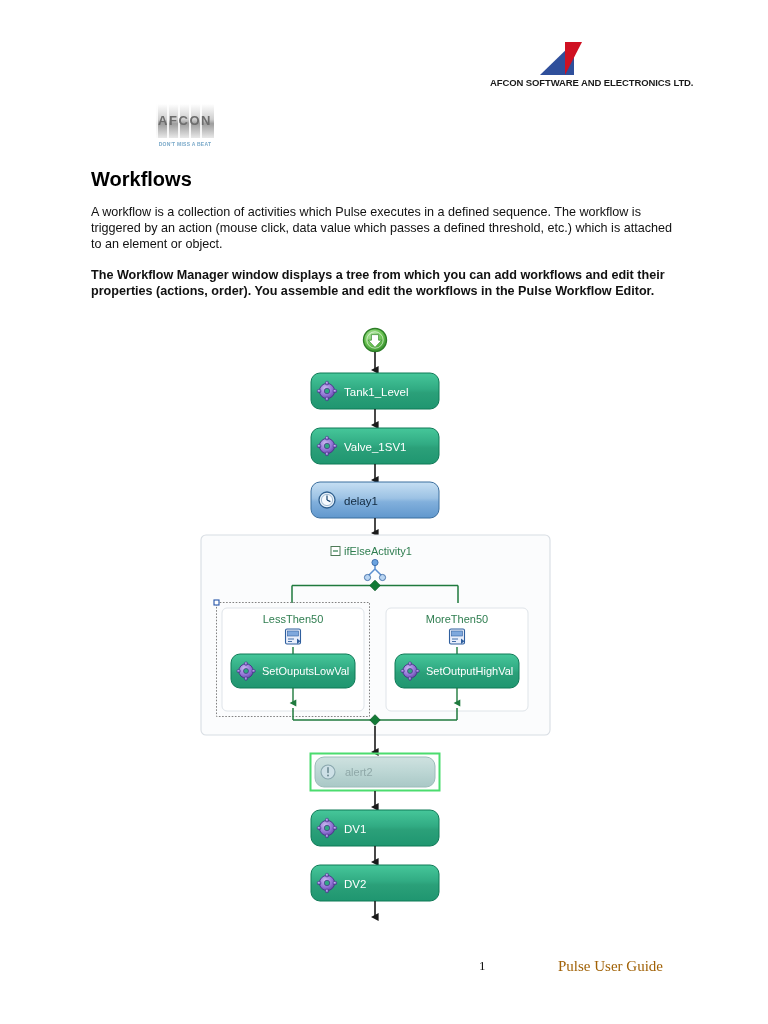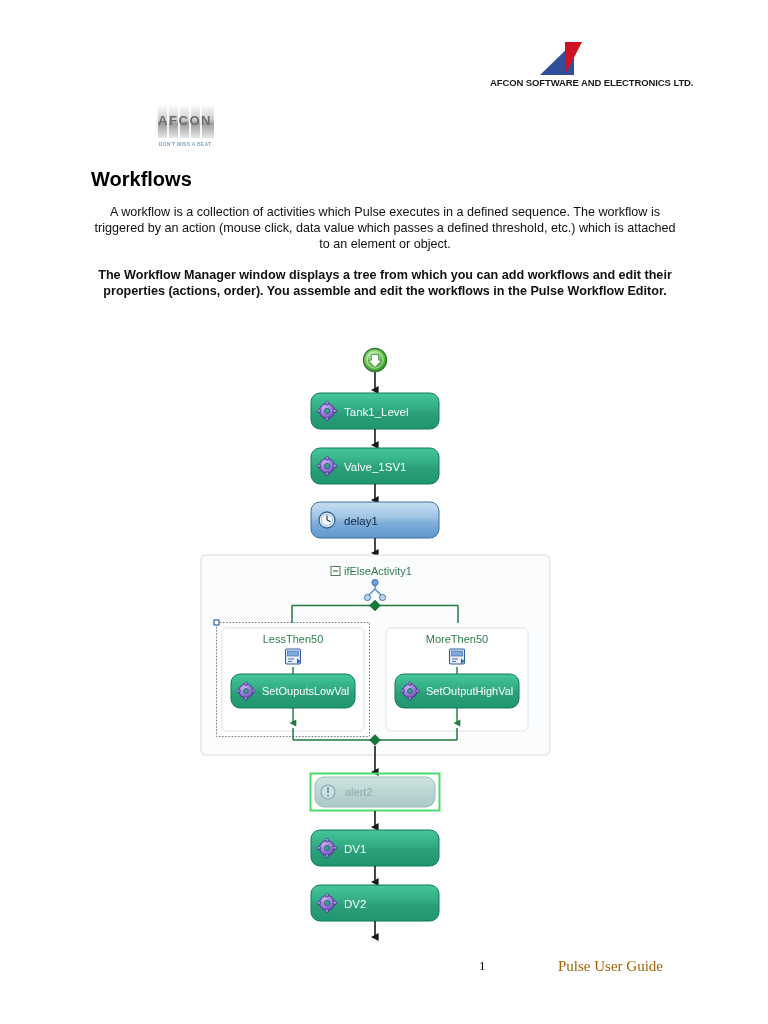--- a/index.html
+++ b/index.html
@@ -123,30 +123,29 @@
     font-weight: bold;
     color: #000;
   }
   .para {
     position: absolute;
     left: 91px;
     width: 588px;
     font-size: 12.6px;
     line-height: 16.4px;
     color: #111;
-    text-align: center;
   }
   .para-1 { top: 191px; }
   .para-2 { top: 254px; font-weight: bold; }
 
   
   .diagram {
     position: absolute;
     left: 0;
-    top: 340px;
+    top: 320px;
     width: 612px;
     height: 610px;
   }
   .diagram svg { display: block; }
 
   
   .footer {
     position: absolute;
     left: 0;
     top: 958px;

